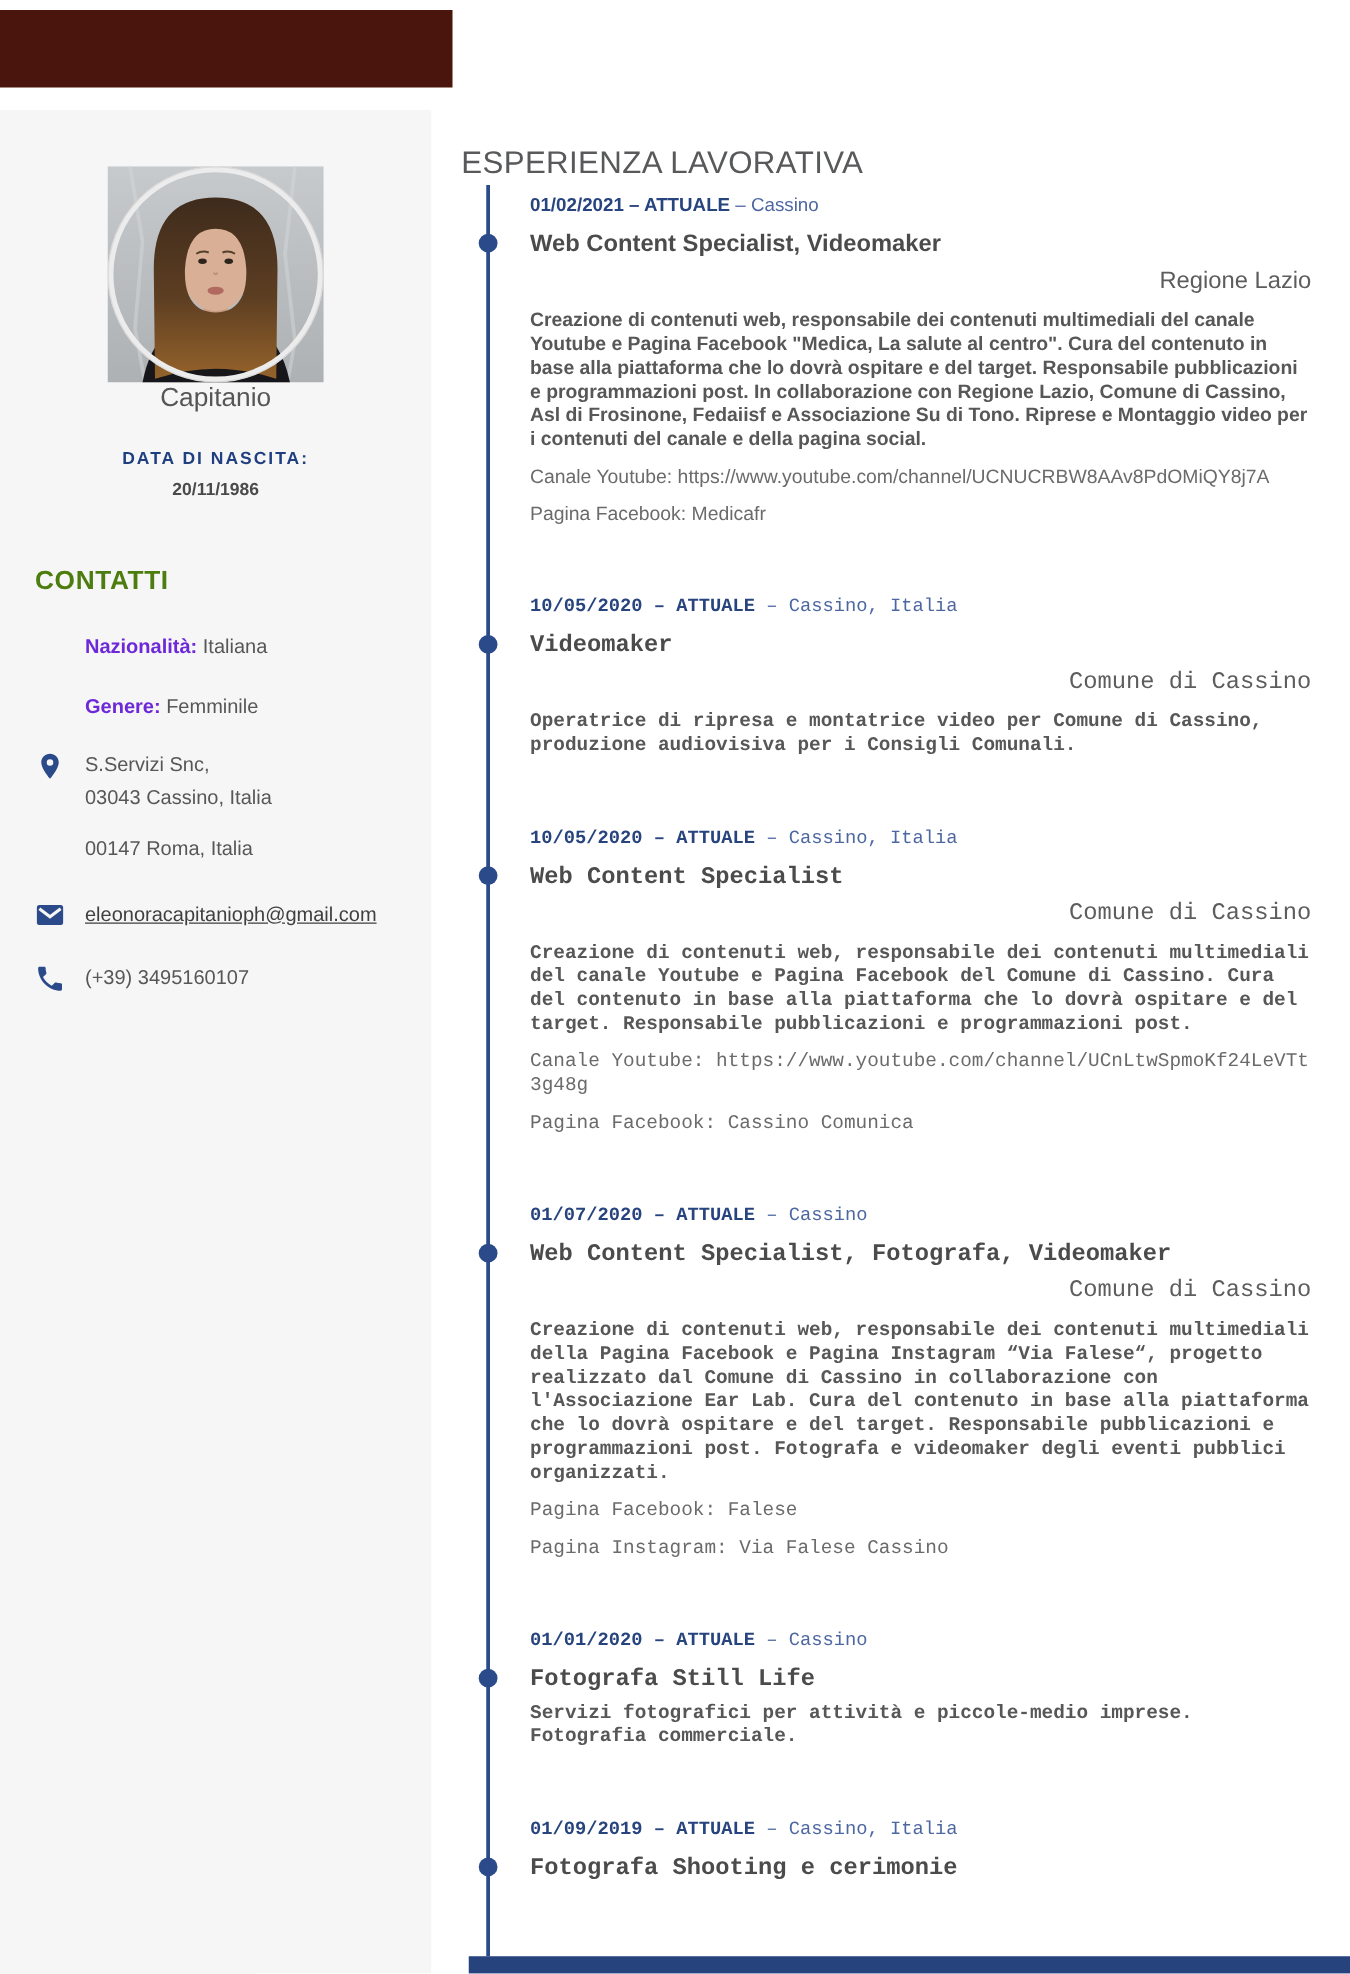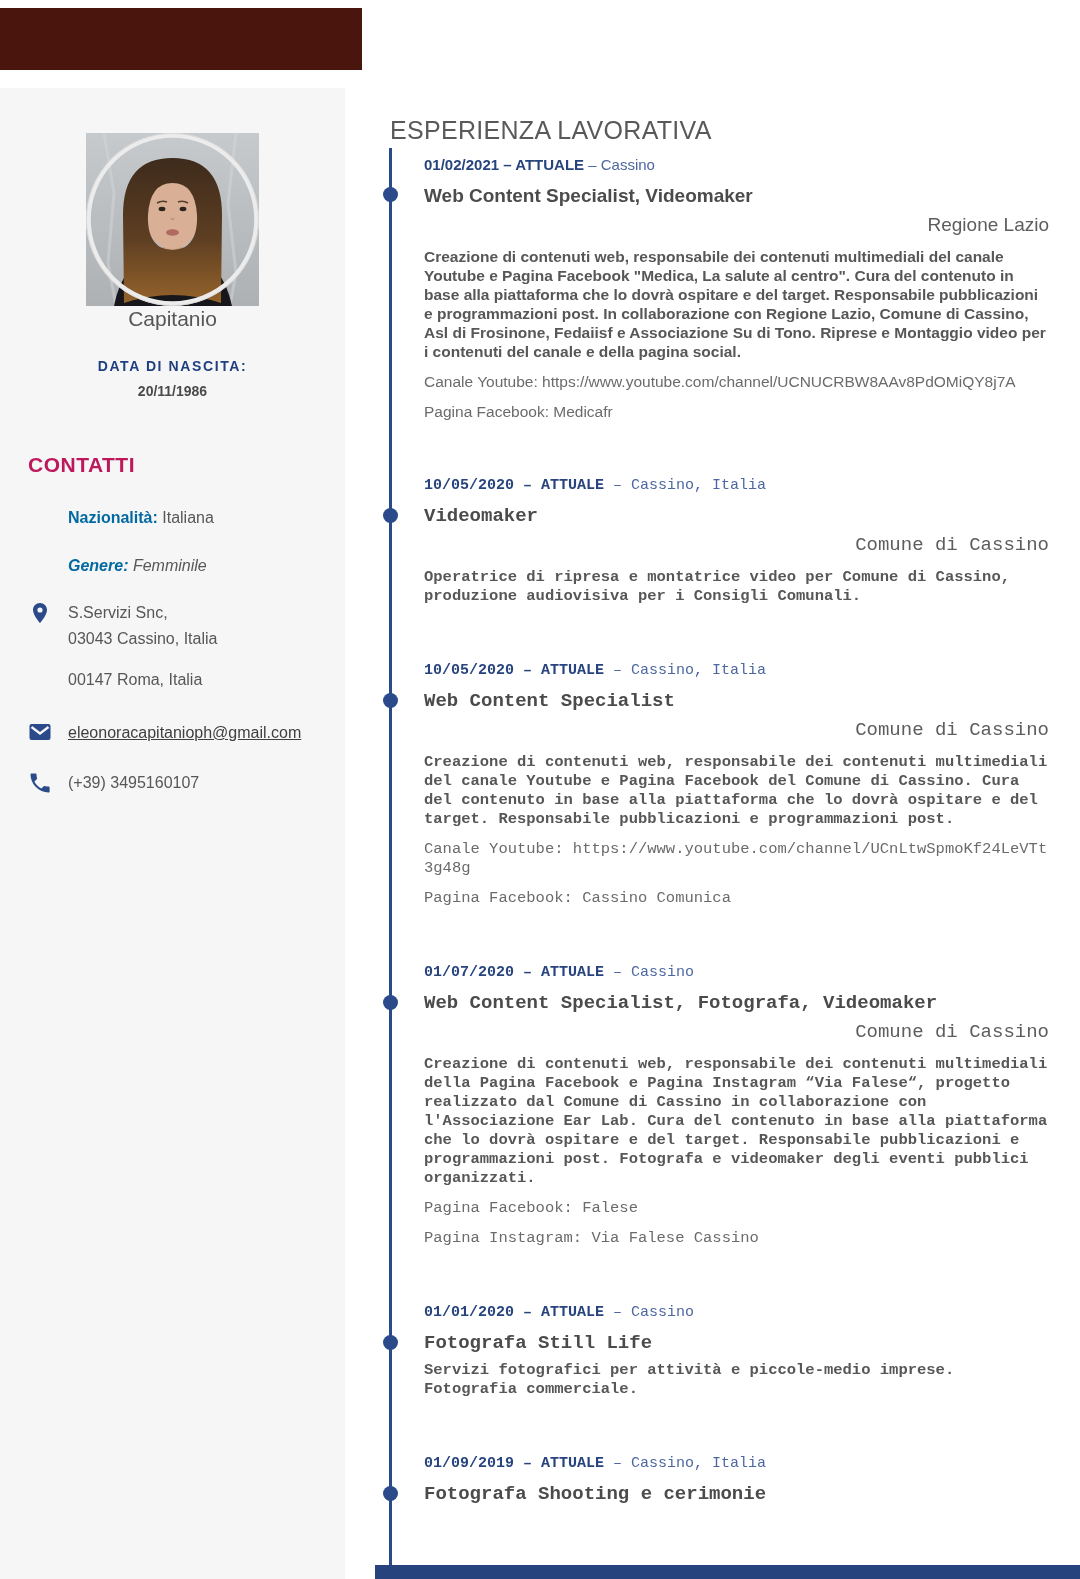--- a/index.html
+++ b/index.html
@@ -11,36 +11,36 @@
   .bottom-bar{position:absolute;left:375px;top:1565px;width:705px;height:14px;background:#26437e;}
 
   
   .sidebar{position:absolute;left:0;top:88px;width:345px;height:1491px;background:#f6f6f6;}
   .photo-wrap{width:173px;height:173px;margin:45px auto 0 auto;position:relative;}
   .photo-wrap svg{display:block;}
   .name-first{margin-top:38px;text-align:center;font-size:29px;font-weight:bold;color:#3d3d3d;line-height:1.1;}
   .name-last{text-align:center;font-size:21px;font-weight:normal;color:#565656;line-height:1.25;}
   .dob-label{margin-top:26px;text-align:center;font-size:14px;font-weight:bold;color:#1f3f80;letter-spacing:1.6px;}
   .dob-value{margin-top:9px;text-align:center;font-size:14px;font-weight:bold;color:#4a4a4a;}
-  .contatti-heading{margin:54px 0 0 28px;font-size:21px;font-weight:bold;color:#be185d;letter-spacing:0.5px;}
+  .contatti-heading{margin:54px 0 0 28px;font-size:21px;font-weight:bold;color:#4d7c0f;letter-spacing:0.5px;}
   .contact-row{position:relative;margin-left:68px;margin-right:24px;font-size:16px;color:#575757;line-height:1.6;}
-  .contact-row .lbl{font-weight:bold;color:#0369a1;}
+  .contact-row .lbl{font-weight:bold;color:#6d28d9;}
   .contact-row .icn{position:absolute;left:-40px;top:1px;width:24px;height:24px;}
   .contact-row .icn svg{width:24px;height:24px;fill:#2a4a8a;}
   .row-nationality{margin-top:28px;}
-  .row-gender{margin-top:22px;font-style:italic;}
+  .row-gender{margin-top:22px;}
   .row-address{margin-top:22px;line-height:1.62;}
   .row-address2{margin-top:15px;}
   .row-email{margin-top:26px;width:250px;}
   .row-email a{color:#3f3f3f;text-decoration:underline;overflow-wrap:anywhere;word-break:break-all;line-height:1.7;}
   .row-phone{margin-top:24px;}
 
   
   .main{position:absolute;left:345px;top:88px;width:735px;}
-  .exp-heading{margin:28px 0 0 45px;font-size:25px;font-weight:normal;color:#58595b;letter-spacing:0.3px;}
+  .exp-heading{margin:28px 0 0 24px;font-size:25px;font-weight:normal;color:#58595b;letter-spacing:0.3px;}
   .timeline{position:absolute;left:44px;top:60px;width:3px;height:1417px;background:#2a4a8a;}
   .entries{margin-top:11px;}
   .entry{position:relative;padding-left:79px;width:625px;}
   .entry + .entry{margin-top:56px;font-family:Liberation Mono, monospace;}
   .entry .dot{position:absolute;left:38px;top:31px;width:15px;height:15px;border-radius:50%;background:#2a4a8a;}
   .date-line{font-size:15px;line-height:18px;margin:0 0 10px 0;}
   .date-line .date{font-weight:bold;color:#27447e;}
   .date-line .loc{font-weight:normal;color:#4d67a1;}
   .job-title{font-size:19px;line-height:23px;font-weight:bold;color:#4b4b4b;margin:0 0 6px 0;}
   .company{font-size:19px;line-height:23px;font-weight:normal;color:#5d5d5d;margin:0 0 11px 0;text-align:right;}

